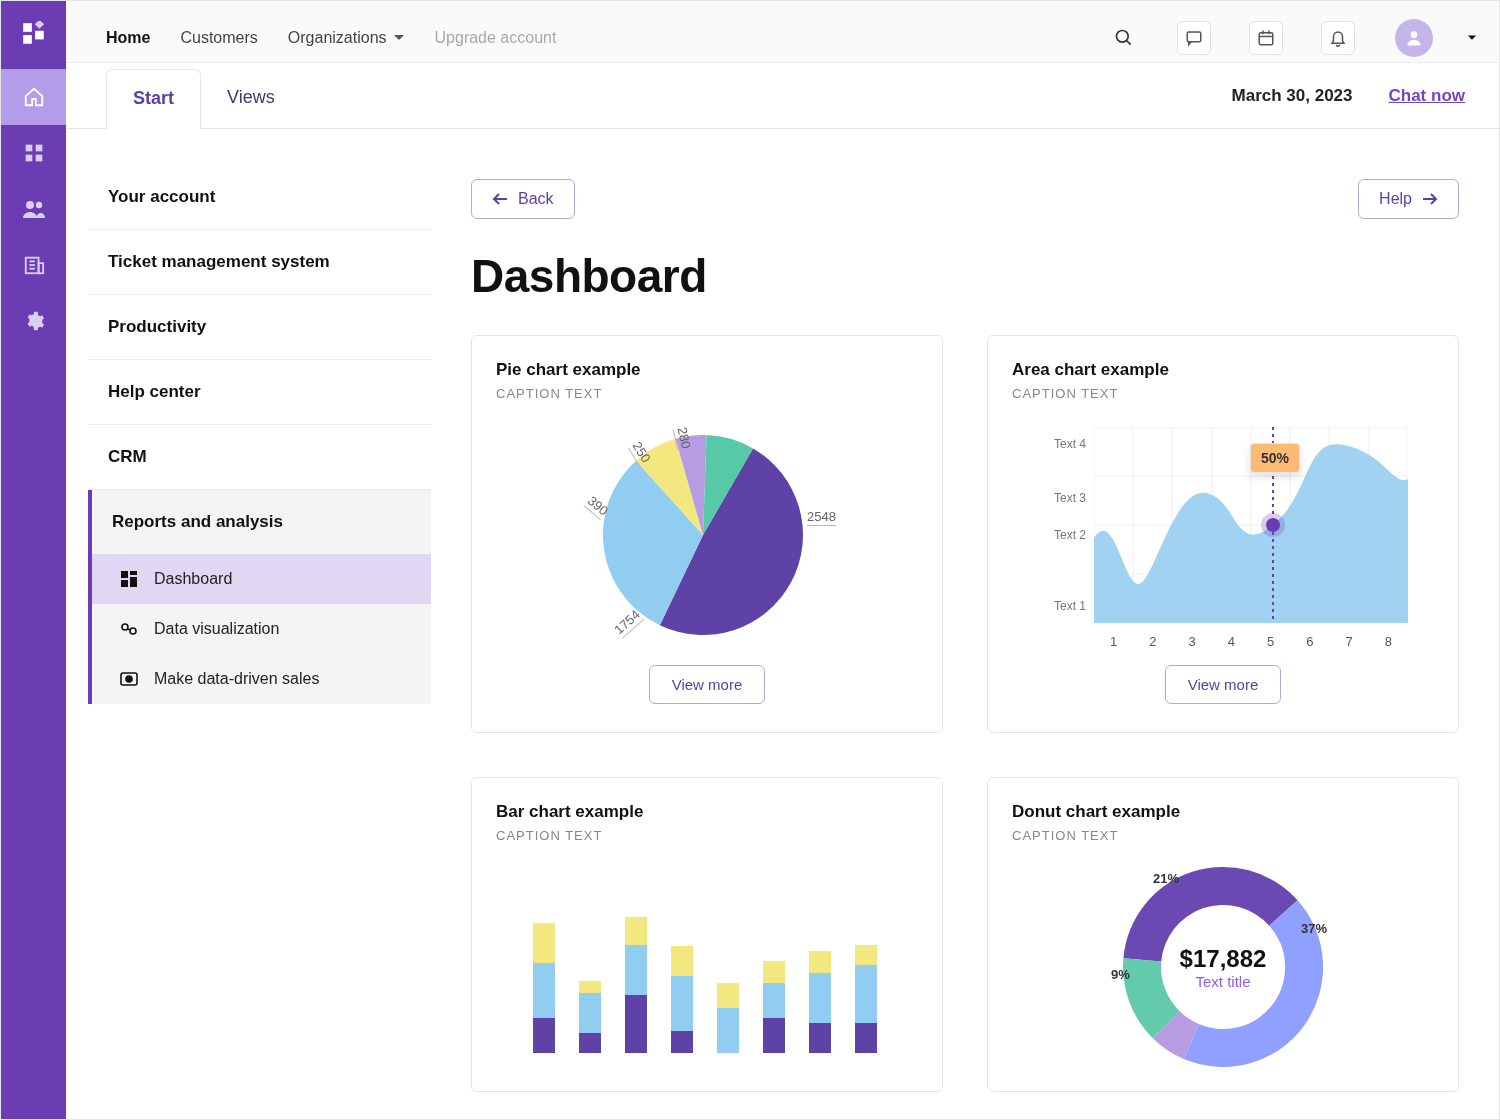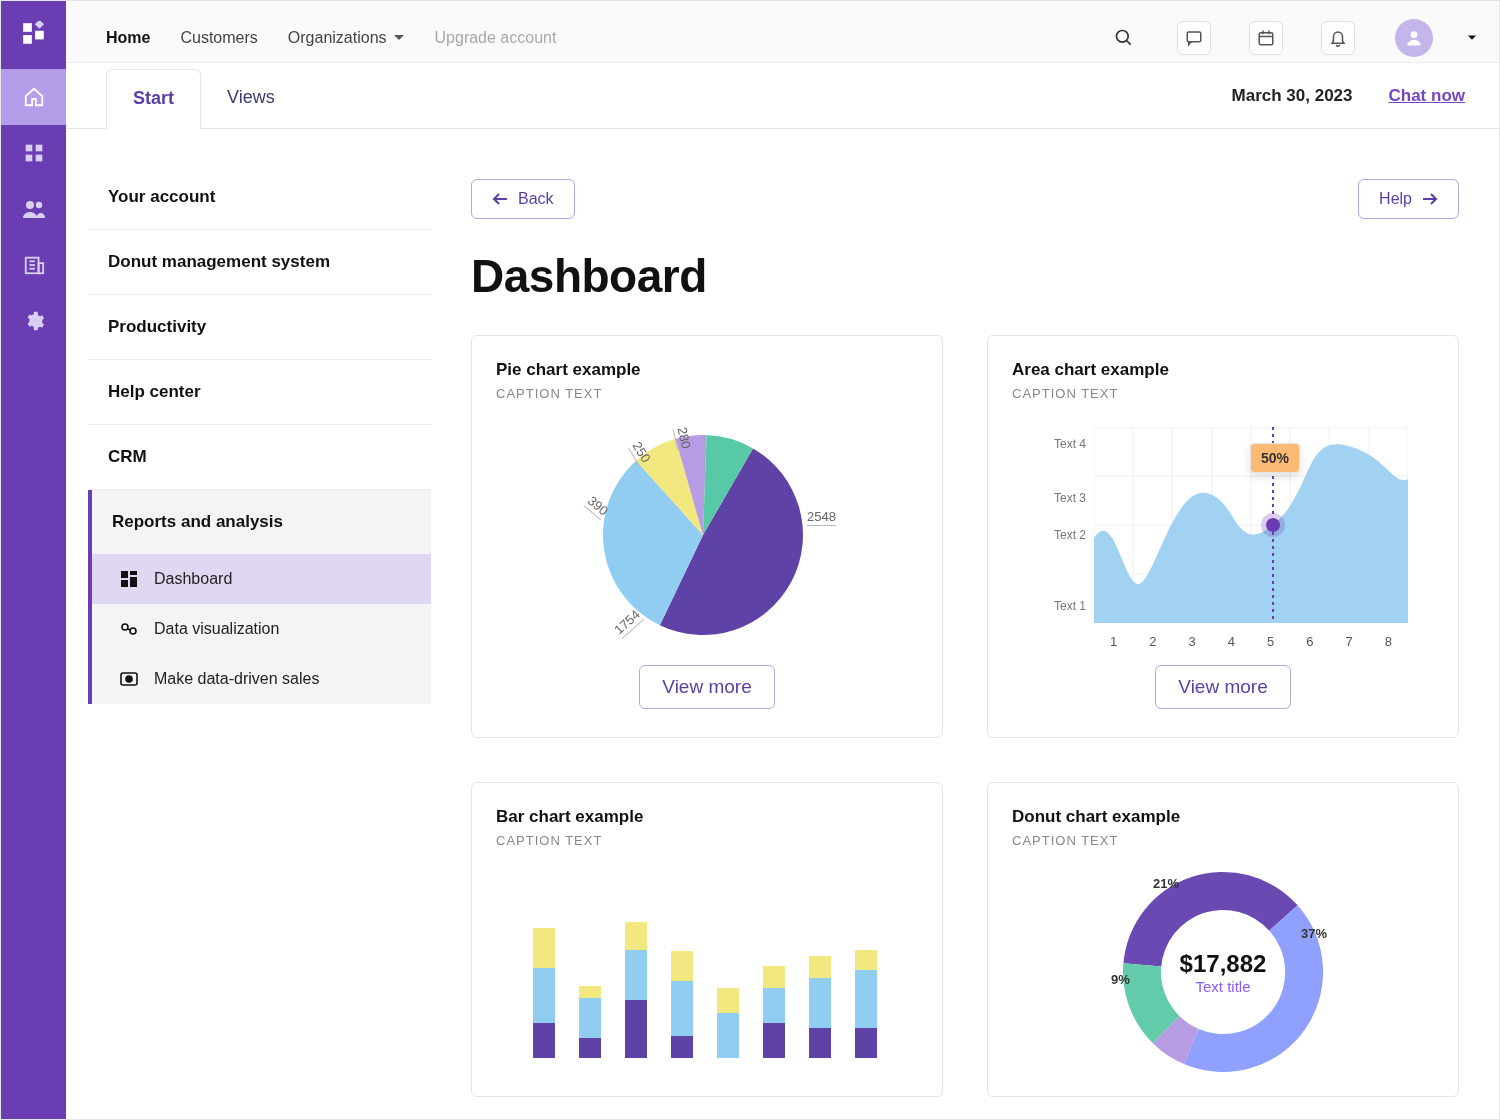--- a/index.html
+++ b/index.html
@@ -54,21 +54,21 @@
   .dashbody { flex:1; padding:50px 40px 0 40px; overflow:hidden; }
   .navrow { display:flex; justify-content:space-between; margin-bottom:30px; }
   .pill { border:1px solid #b7a5e0; color:#5b3fa6; border-radius:6px; padding:10px 20px; font-size:16px; display:flex; align-items:center; gap:10px; background:#fff; }
   .pill svg { display:block; }
   .h1 { font-size:46px; font-weight:800; margin:0 0 32px 0; letter-spacing:-0.5px; }
 
   .cards { display:grid; grid-template-columns:1fr 1fr; gap:44px; }
   .card { border:1px solid #e5e5e5; border-radius:6px; padding:24px 24px 28px; }
   .card .title { font-size:17px; font-weight:700; margin-bottom:6px; }
   .card .caption { font-size:13px; letter-spacing:1px; color:#888; margin-bottom:20px; }
-  .viewmore { margin:14px auto 0; display:block; width:fit-content; border:1px solid #b7a5e0; color:#5b3fa6; border-radius:6px; padding:10px 22px; font-size:19px; background:#fff; }
+  .viewmore { margin:14px auto 0; display:block; width:fit-content; border:1px solid #b7a5e0; color:#5b3fa6; border-radius:6px; padding:10px 22px; font-size:15px; background:#fff; }
 
   
   .pie-wrap { position:relative; width:280px; height:230px; margin:0 auto 6px; }
   .pie { position:absolute; left:36px; top:14px; }
   .pielabel { position:absolute; font-size:13px; color:#666; border-bottom:1px solid #bbb; padding-bottom:1px; transform-origin:left center; }
 
   
   .area-wrap { position:relative; width:370px; height:230px; margin:2px auto 6px; }
   .ylabel { position:absolute; font-size:12px; color:#777; text-align:right; width:48px; }
   .xaxis { position:absolute; bottom:2px; left:56px; right:0; display:flex; font-size:13px; color:#555; }
@@ -197,21 +197,21 @@
         <div class="date">March 30, 2023</div>
         <div class="chatlink">Chat now</div>
       </div>
     </div>
 
     <div class="contentwrap">
 
       <div class="settings">
         <div class="settings-card">
           <div class="sec">Your account</div>
-          <div class="sec">Donut management system</div>
+          <div class="sec">Ticket management system</div>
           <div class="sec">Productivity</div>
           <div class="sec">Help center</div>
           <div class="sec">CRM</div>
           <div class="group-active">
             <div class="sec">Reports and analysis</div>
             <div class="subitem active">
               <div class="ico">
                   <svg width="16" height="16" viewBox="0 0 16 16" fill="#111">
                     <rect x="0" y="0" width="7" height="7"></rect>
                     <rect x="9" y="0" width="7" height="4"></rect>

